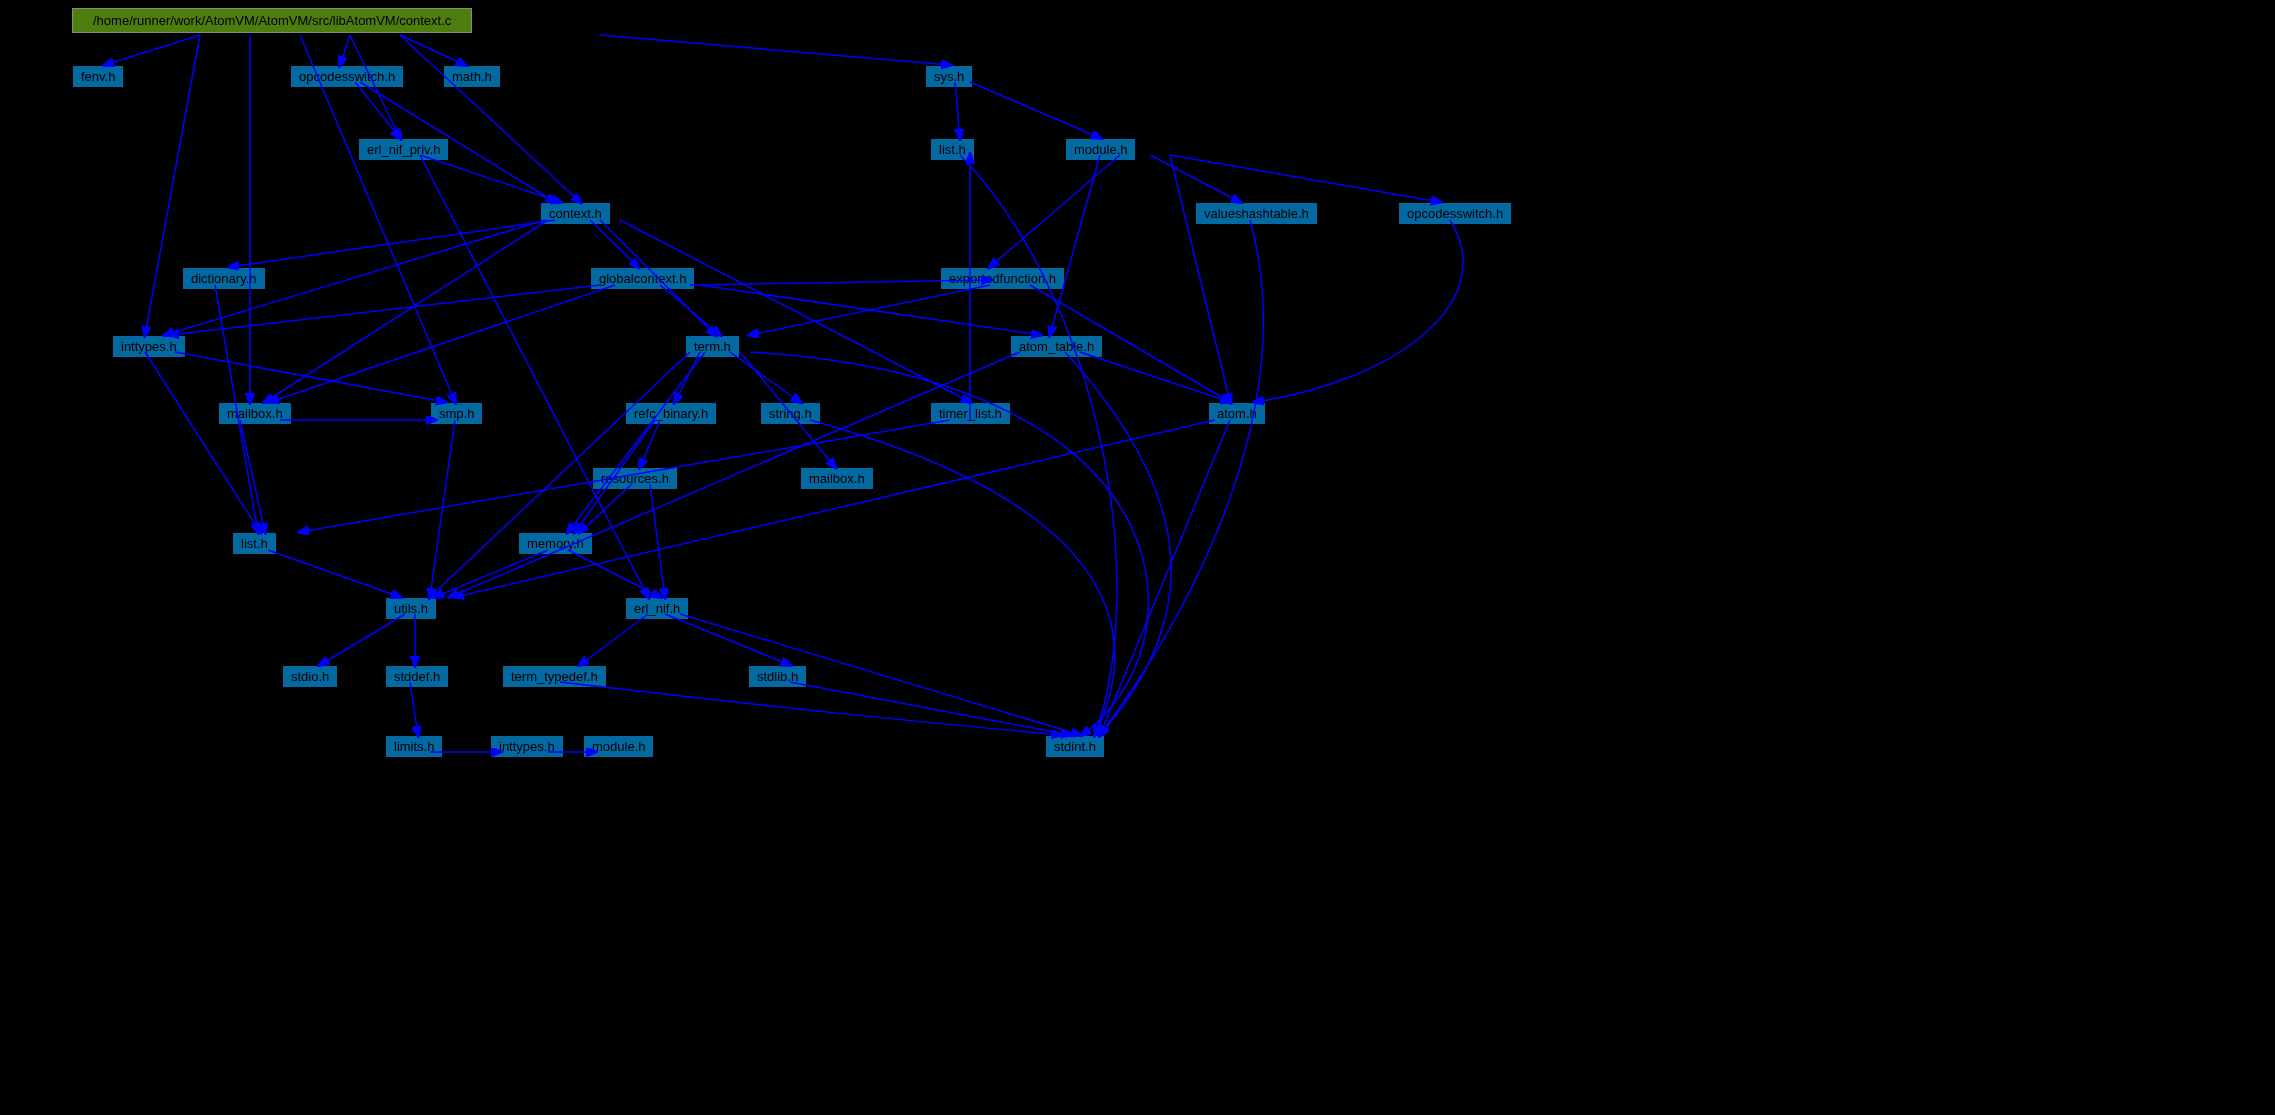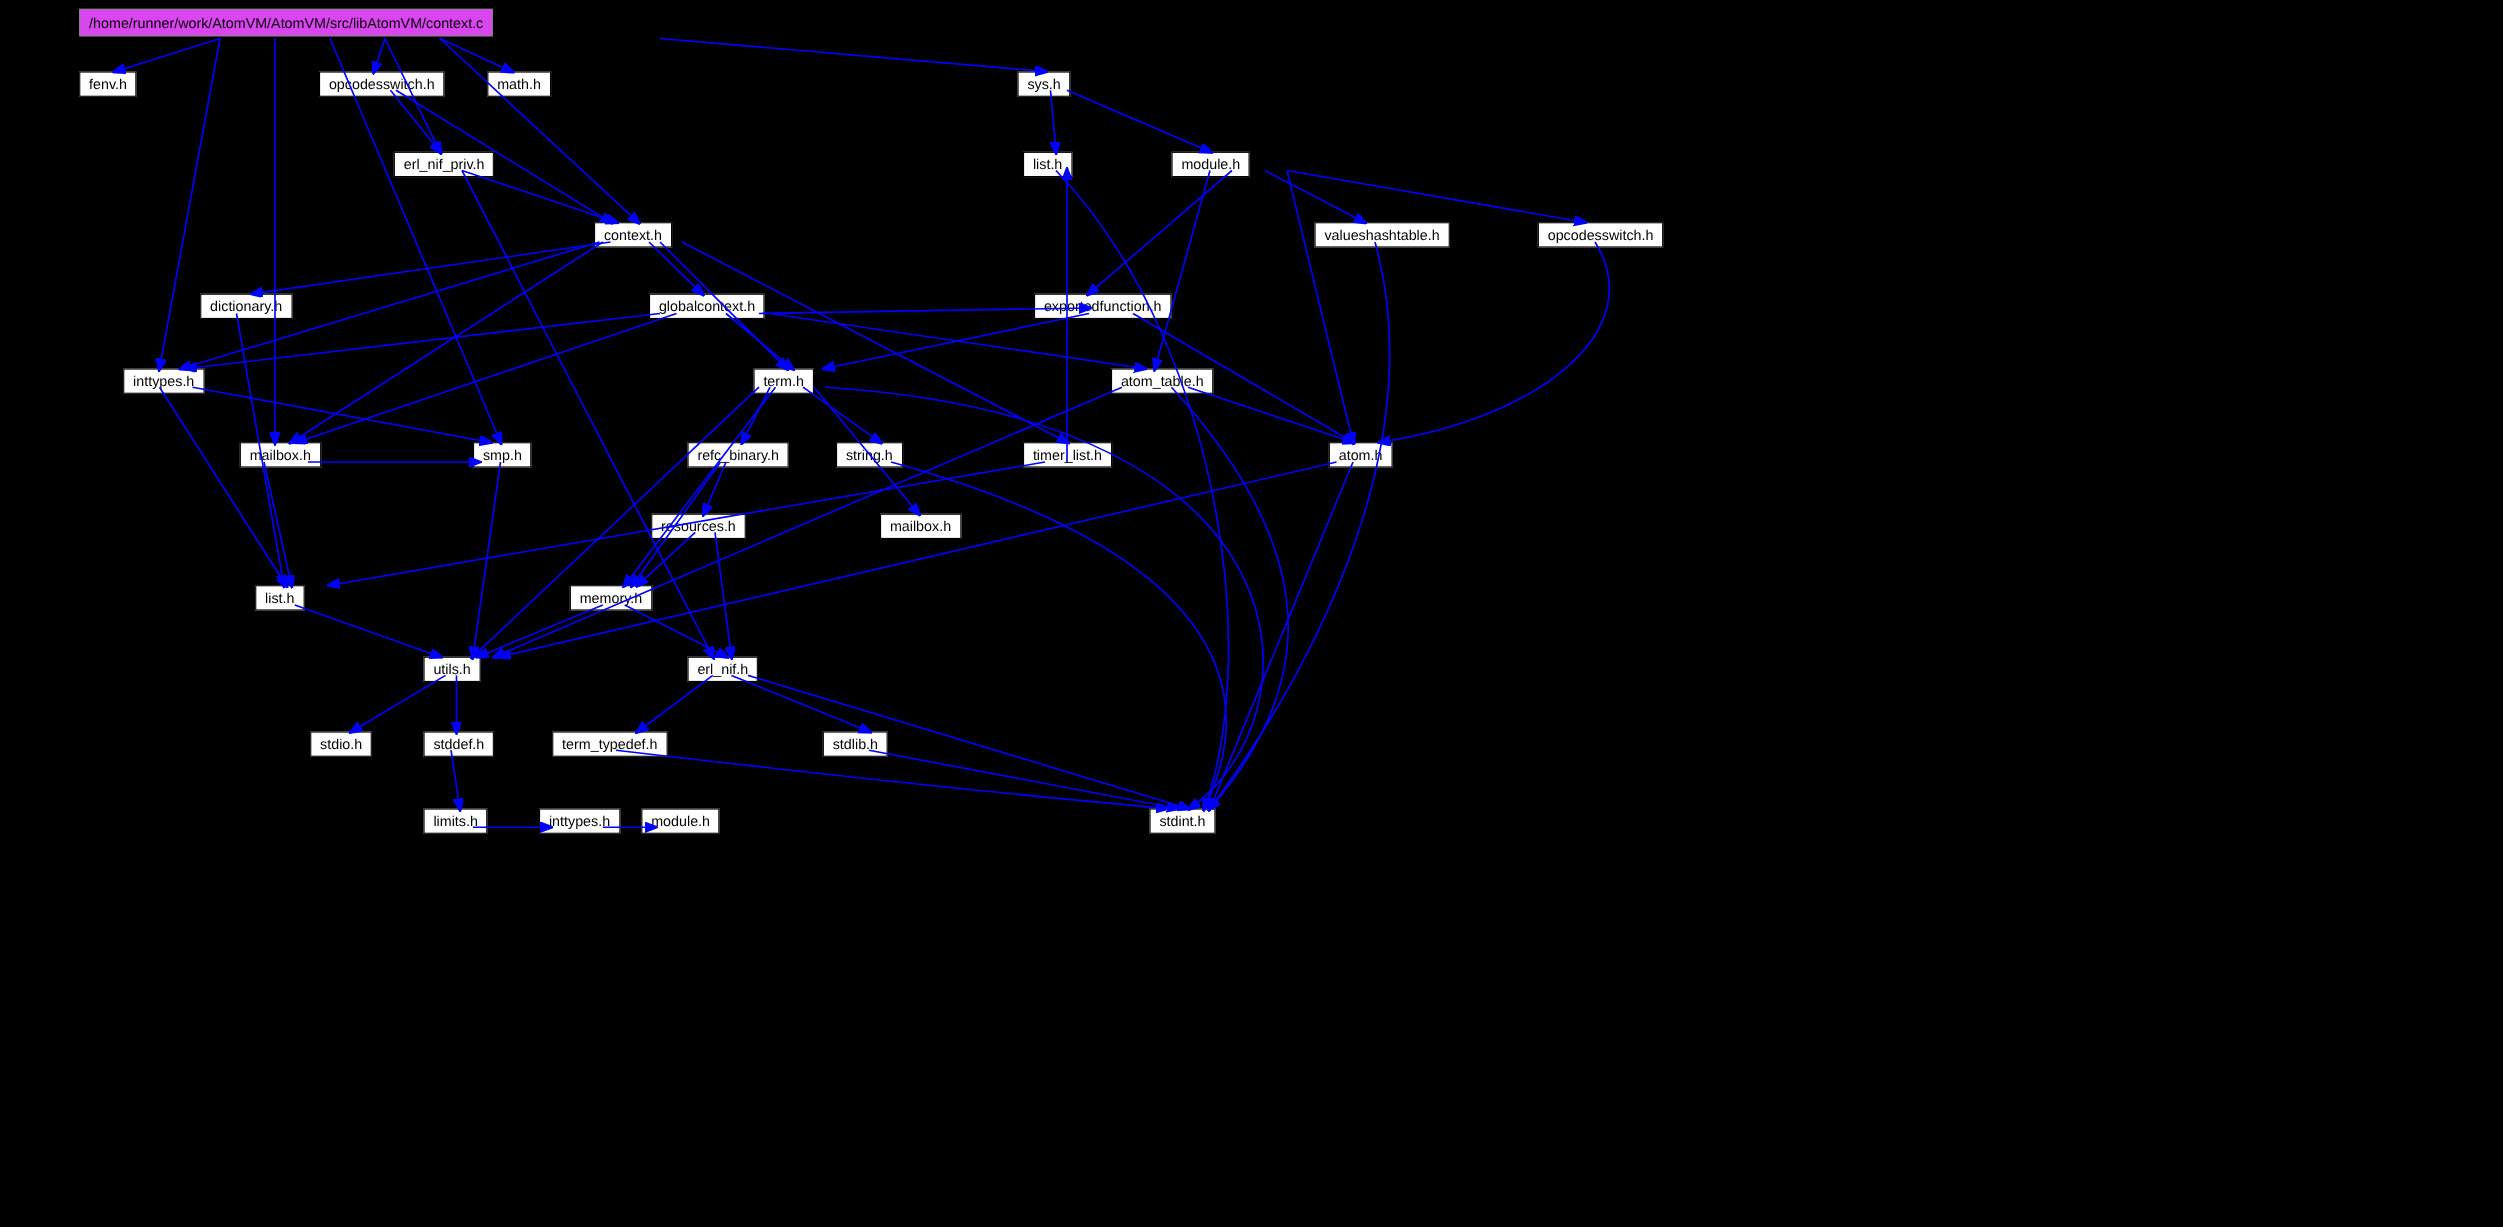--- a/index.html
+++ b/index.html
@@ -8,30 +8,30 @@
       width: 2275px;
       height: 1115px;
       overflow: hidden;
       position: relative;
       font-family: Arial, sans-serif;
     }
     .title-box {
       position: absolute;
       top: 8px;
       left: 72px;
-      background: #d946ef;
+      background: #4d7c0f;
       border: 1px solid #888;
-      padding: 4px 8px;
+      padding: 4px 20px;
       font-size: 13px;
       color: #000;
       white-space: nowrap;
     }
     .node {
       position: absolute;
-      background: #ffffff;
+      background: #0369a1;
       border: 1px solid #000;
       padding: 3px 8px;
       font-size: 13px;
       color: #000;
       white-space: nowrap;
       text-align: center;
     }
     svg.edges {
       position: absolute;
       top: 0;

